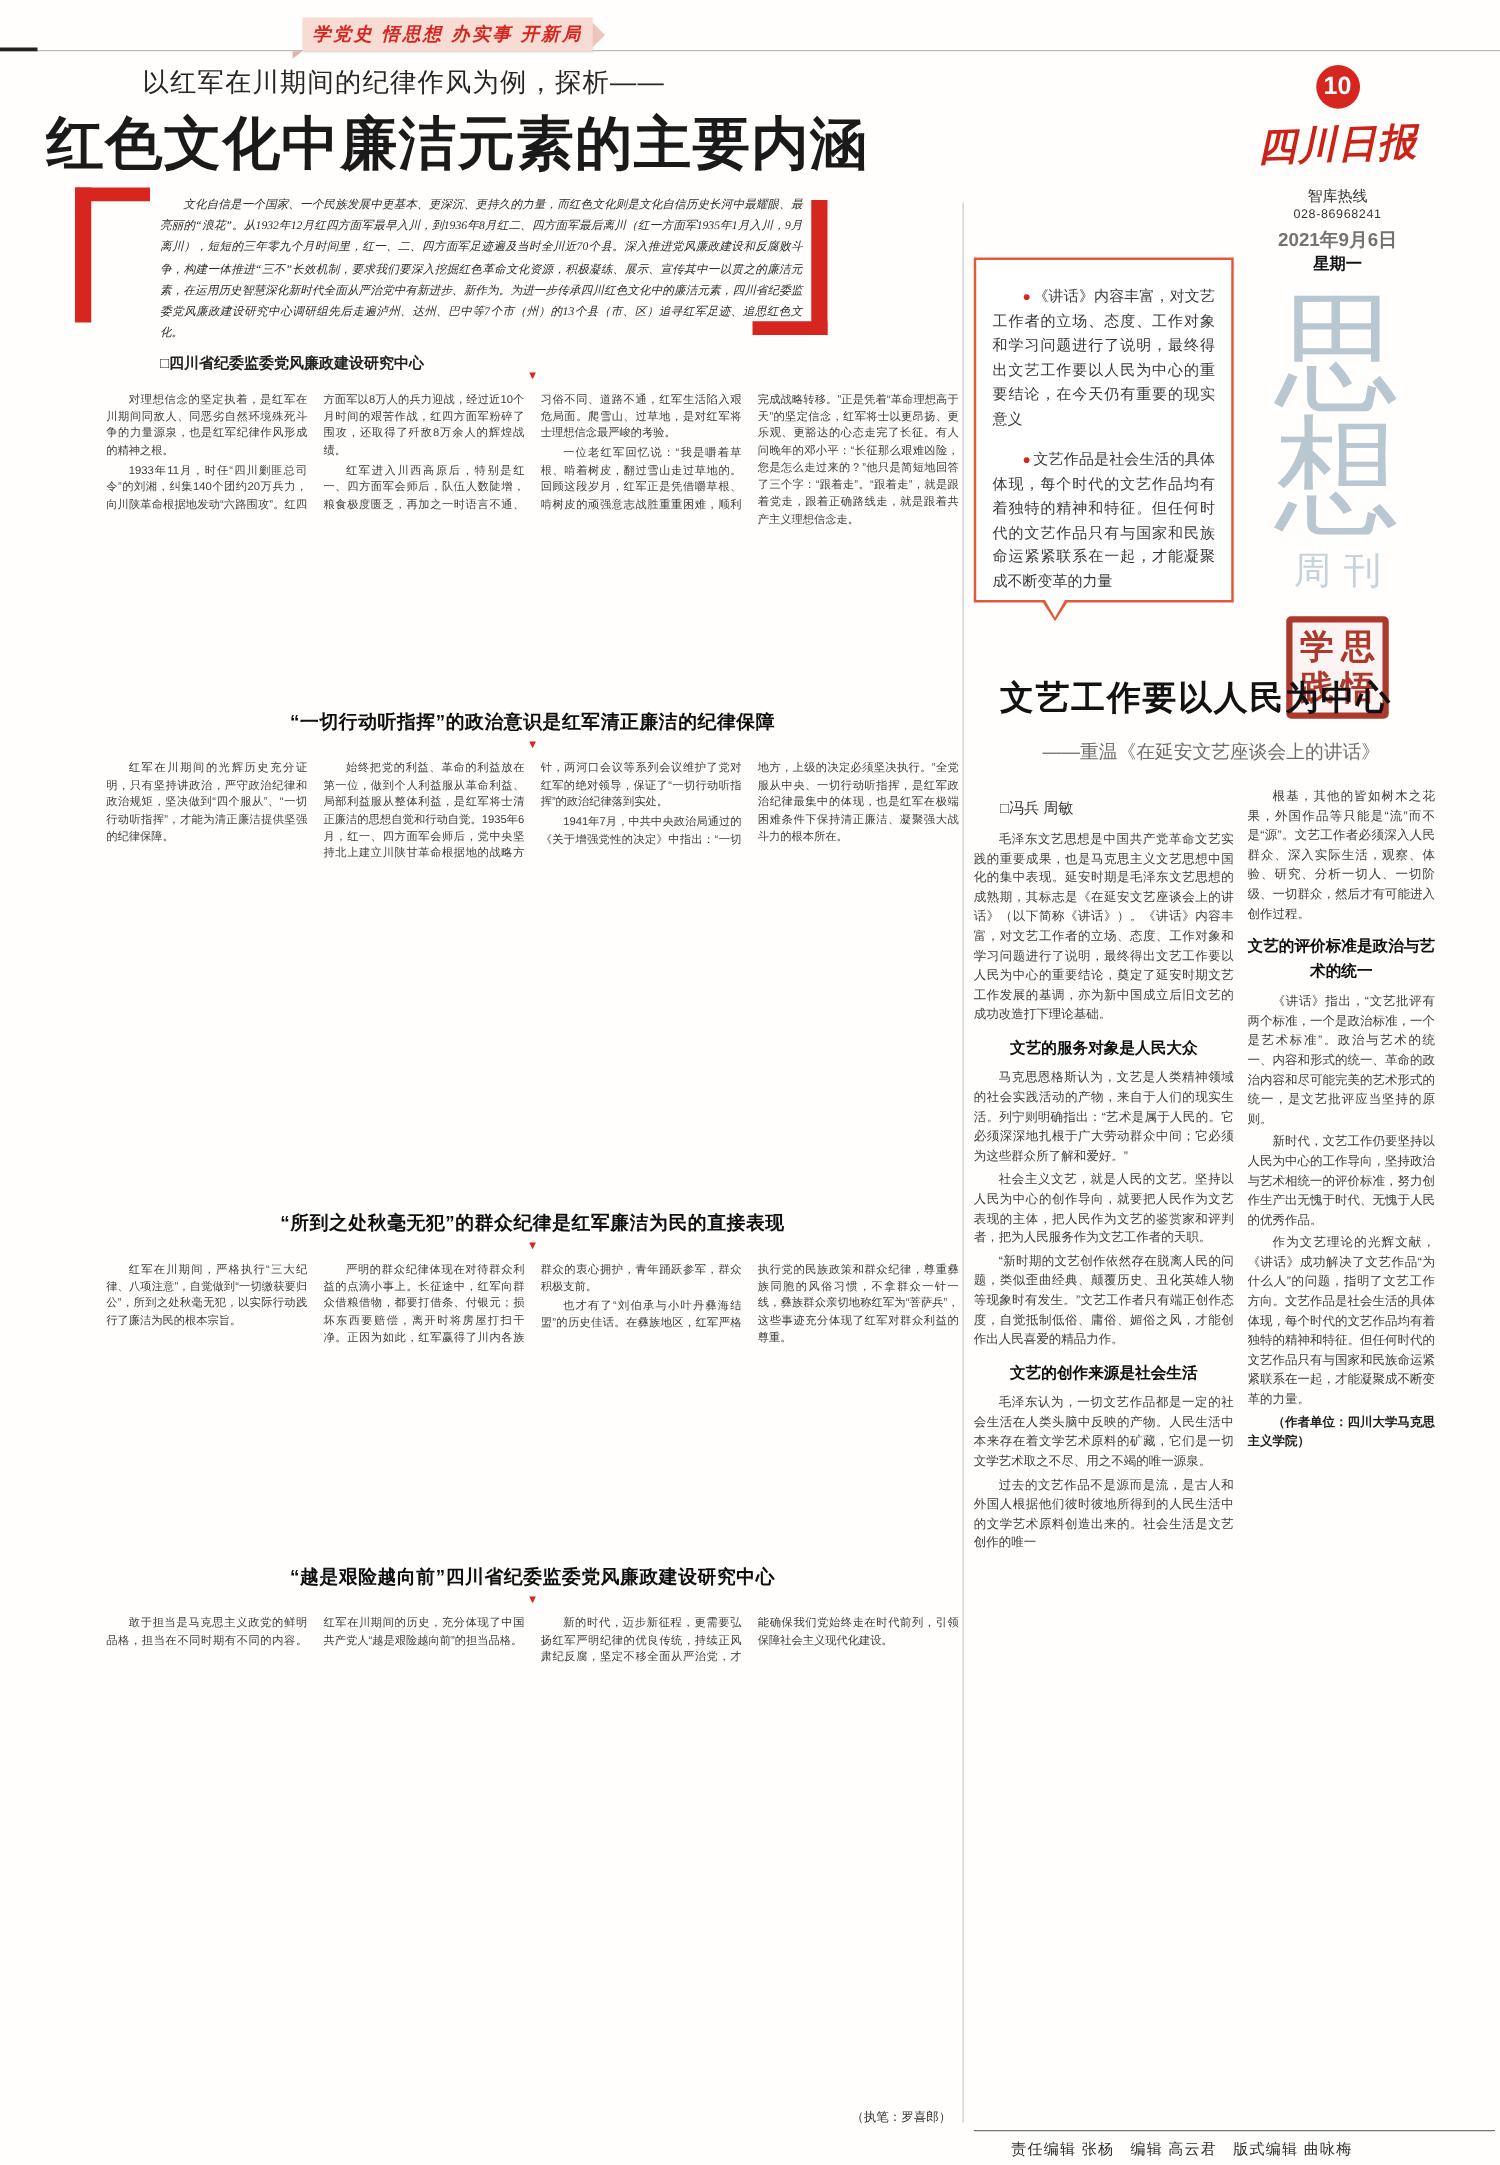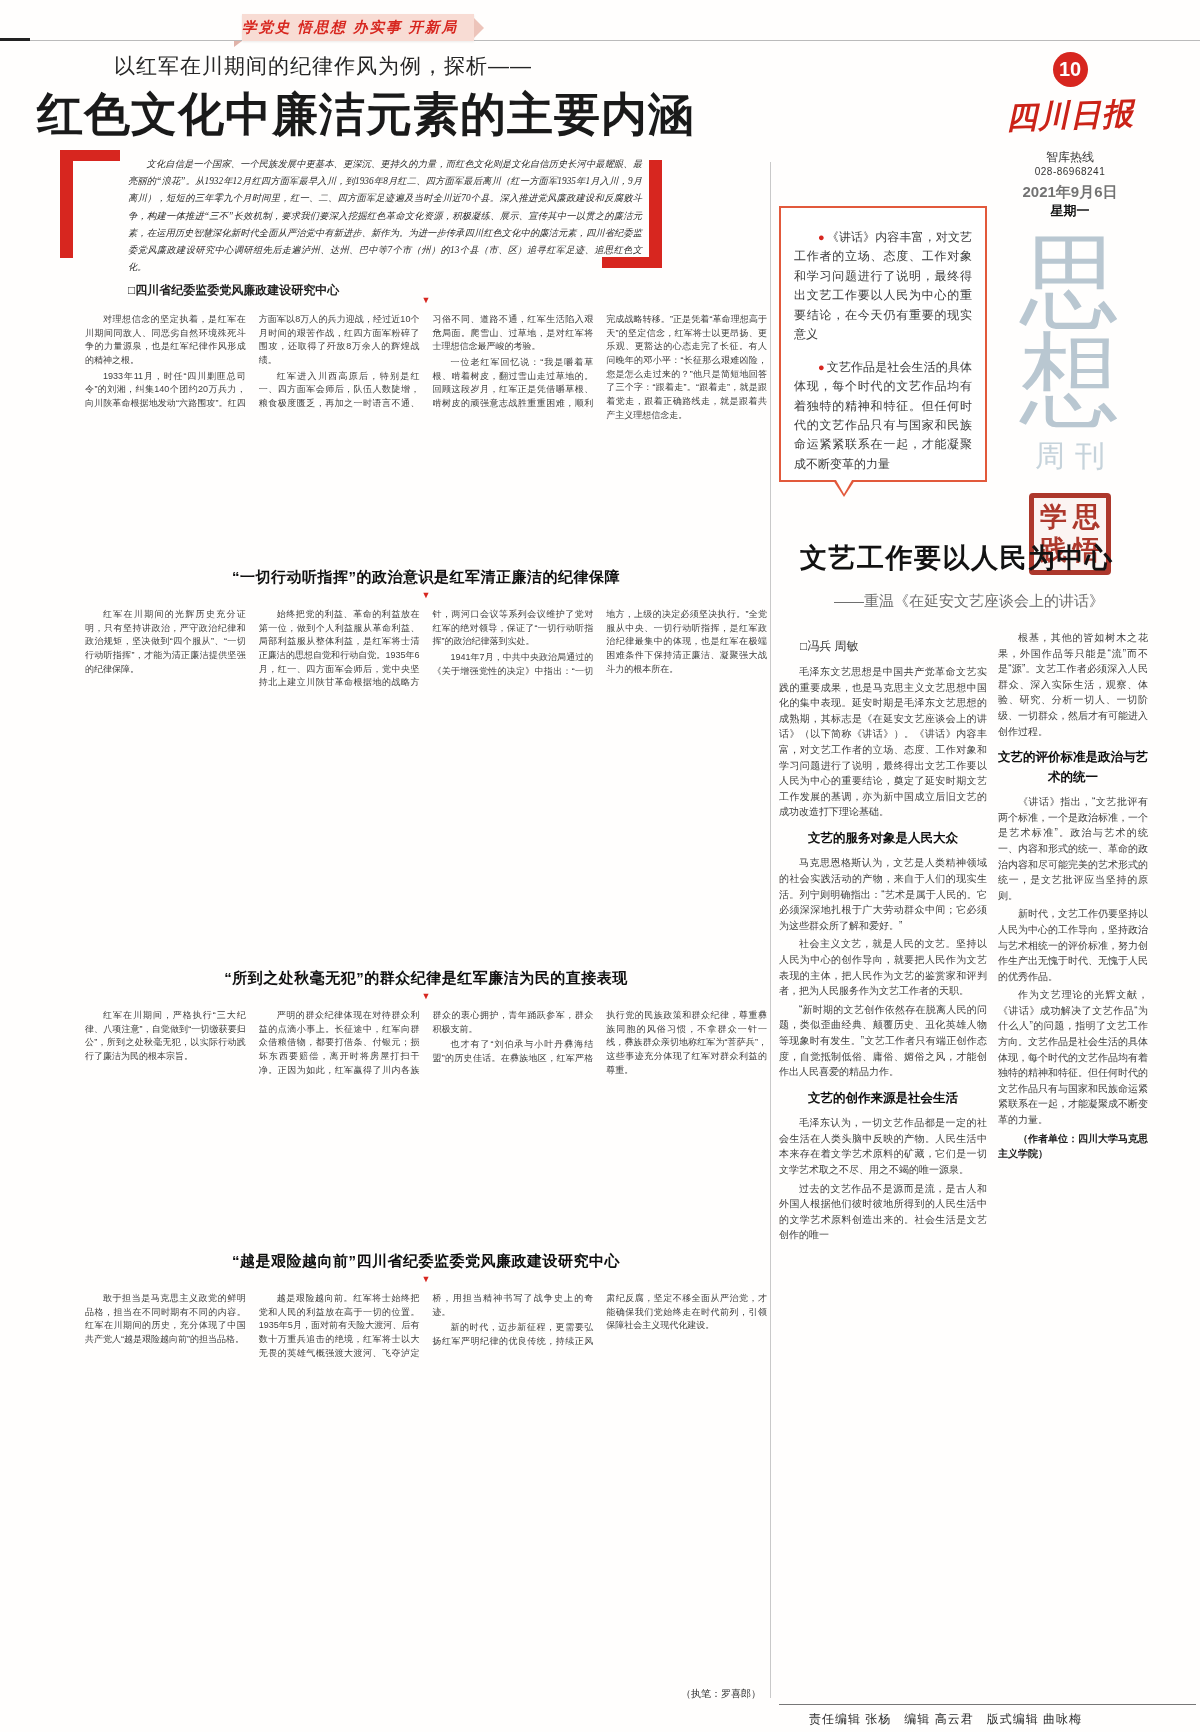--- a/index.html
+++ b/index.html
@@ -9,21 +9,21 @@
   }
   *{margin:0;padding:0;box-sizing:border-box;}
   html,body{background:#e8e8e8;}
   body{font-family:"Liberation Sans",sans-serif;}
   #page{position:relative;width:1200px;height:1732px;background:#fffefd;margin:0 auto;overflow:hidden;}
 
   
   .topline{position:absolute;left:0;top:40px;width:1200px;height:1px;background:#bbb;}
   .topline-dark{position:absolute;left:0;top:38px;width:30px;height:3px;background:#222;}
   .ribbon{position:absolute;left:242px;top:14px;width:232px;height:27px;background:var(--ribbonbg);
-    display:flex;align-items:center;box-shadow:0 1px 2px rgba(0,0,0,.08);}
+    display:flex;align-items:center;justify-content:center;box-shadow:0 1px 2px rgba(0,0,0,.08);}
   .ribbon::after{content:"";position:absolute;right:-10px;top:4px;border-style:solid;border-width:10px 0 10px 10px;
     border-color:transparent transparent transparent #edc4ba;}
   .ribbon::before{content:"";position:absolute;left:-8px;bottom:-6px;border-style:solid;border-width:6px 8px 0 0;
     border-color:#e0b3a9 transparent transparent transparent;}
   .ribbon span{font-size:14.5px;font-weight:bold;font-style:italic;color:var(--red);letter-spacing:2px;}
 
   
   .kicker{position:absolute;left:114px;top:52px;font-size:21px;color:#262626;letter-spacing:1px;}
   .main-headline{position:absolute;left:37px;top:84px;font-size:46px;font-weight:bold;color:var(--ink);letter-spacing:1px;white-space:nowrap;}
 
@@ -137,21 +137,20 @@
           <p>红军在川期间，严格执行“三大纪律、八项注意”，自觉做到“一切缴获要归公”，所到之处秋毫无犯，以实际行动践行了廉洁为民的根本宗旨。</p>
           <p>严明的群众纪律体现在对待群众利益的点滴小事上。长征途中，红军向群众借粮借物，都要打借条、付银元；损坏东西要赔偿，离开时将房屋打扫干净。正因为如此，红军赢得了川内各族群众的衷心拥护，青年踊跃参军，群众积极支前。</p>
           <p>也才有了“刘伯承与小叶丹彝海结盟”的历史佳话。在彝族地区，红军严格执行党的民族政策和群众纪律，尊重彝族同胞的风俗习惯，不拿群众一针一线，彝族群众亲切地称红军为“菩萨兵”，这些事迹充分体现了红军对群众利益的尊重。</p>
         </div>
       </div>
       <div class="section">
         <div class="sec-head">“越是艰险越向前”四川省纪委监委党风廉政建设研究中心</div>
         <div class="sec-arrow">▼</div>
         <div class="sec-body">
           <p>敢于担当是马克思主义政党的鲜明品格，担当在不同时期有不同的内容。红军在川期间的历史，充分体现了中国共产党人“越是艰险越向前”的担当品格。</p>
-          <p>越是艰险越向前。红军将士始终把党和人民的利益放在高于一切的位置。1935年5月，面对前有天险大渡河、后有数十万重兵追击的绝境，红军将士以大无畏的英雄气概强渡大渡河、飞夺泸定桥，用担当精神书写了战争史上的奇迹。</p>
           <p>新的时代，迈步新征程，更需要弘扬红军严明纪律的优良传统，持续正风肃纪反腐，坚定不移全面从严治党，才能确保我们党始终走在时代前列，引领保障社会主义现代化建设。</p>
         </div>
       </div>
       <div class="signoff">（执笔：罗喜郎）</div>
     </div>
 
   <div class="divider-v"></div>
 
   <div class="masthead">
     <div class="page-circle">10</div>

